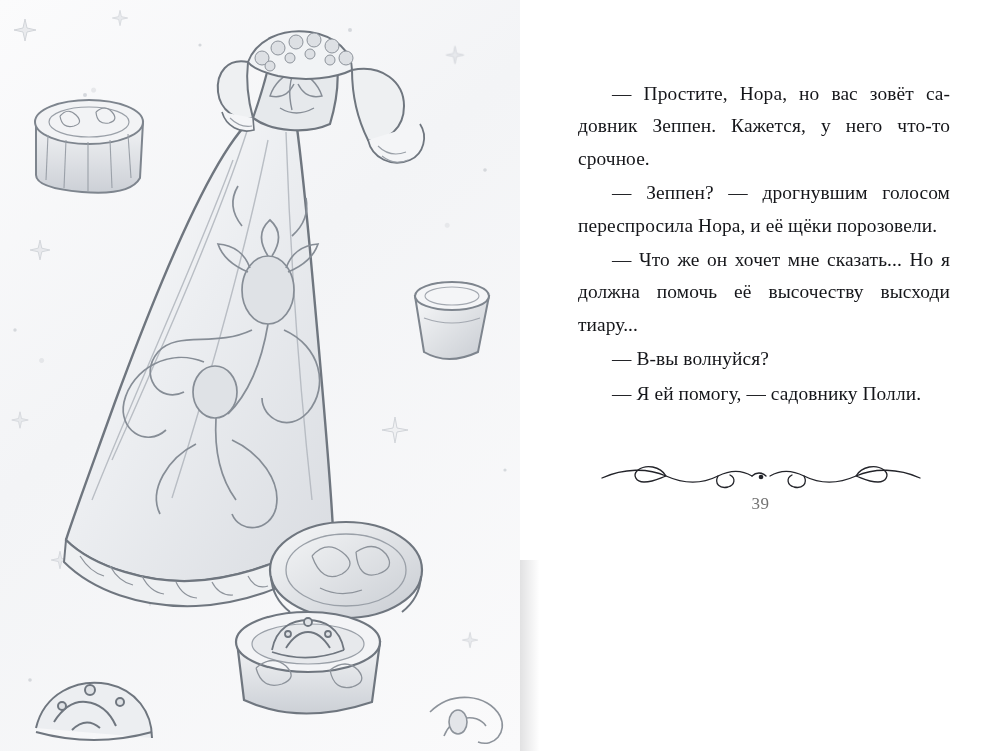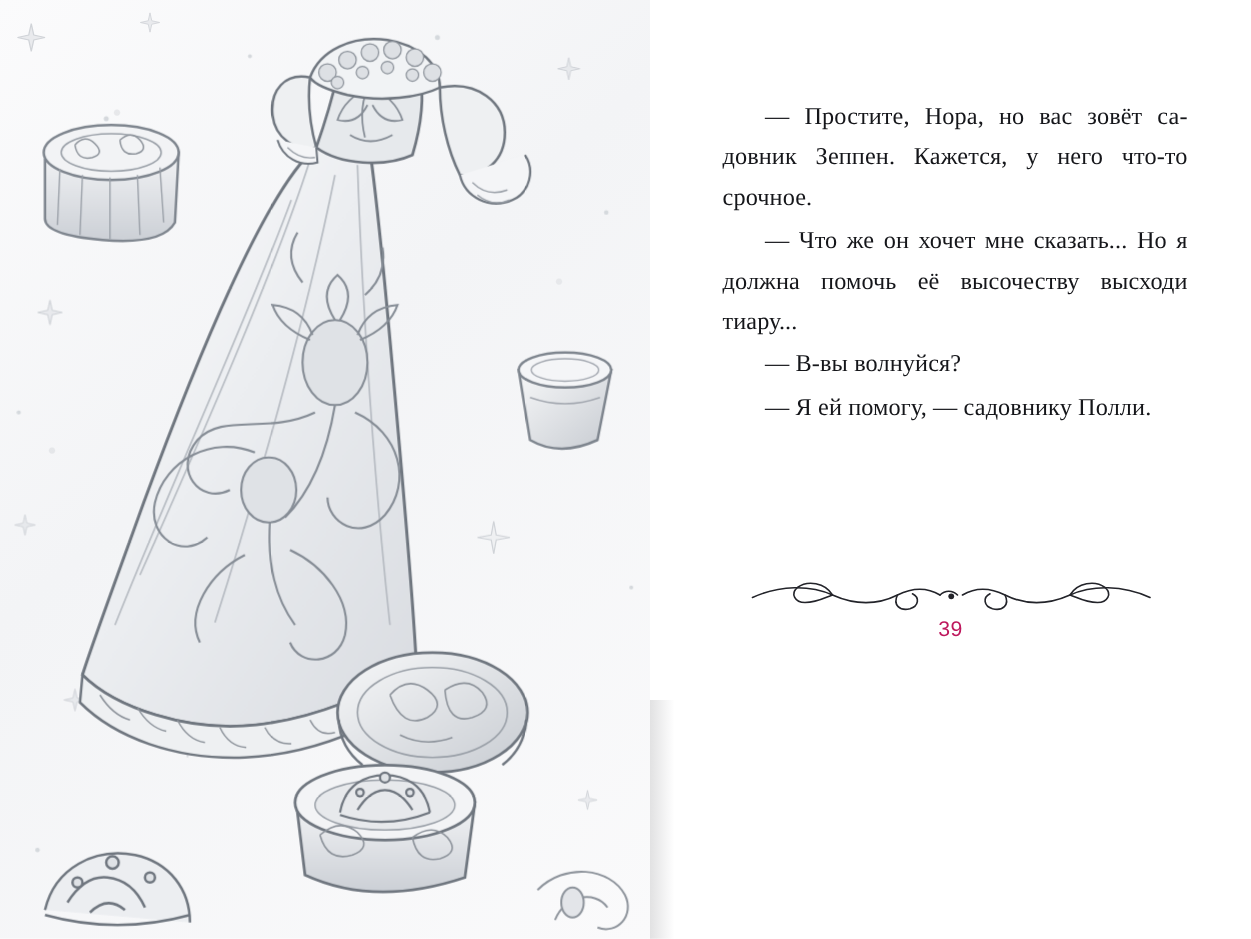--- a/index.html
+++ b/index.html
@@ -92,22 +92,22 @@
     align-items: center;
     justify-content: center;
     flex-direction: column;
   }
   .ornament {
     display: block;
     margin-bottom: 2px;
   }
   .folio {
     font-size: 17px;
-    color: #be185d;
-    font-family: Liberation Sans, sans-serif;
+    color: #737373;
+    font-family: Liberation Serif, serif;
     letter-spacing: 0.5px;
   }
 </style>
 </head>
 <body>
 
 <div class="spread">
 
   <div class="page-left">
     <div class="illustration">
@@ -335,20 +335,21 @@
         </g>
       </svg>
     </div>
   </div>
 
   <div class="gutter"></div>
 
   <div class="page-right">
     <div class="text-column">
       <p class="para">— Простите, Нора, но вас зовёт са­довник Зеппен. Кажется, у него что-то срочное.</p>
+      <p class="para">— Зеппен? — дрогнувшим голосом переспросила Нора, и её щёки поро­зовели.</p>
       <p class="para">— Что же он хочет мне сказать... Но я должна помочь её высочеству вы­сходи тиару...</p>
       <p class="para">— В-вы волнуйся?</p>
       <p class="para">— Я ей помогу, — садовнику Полли.</p>
     </div>
 
     <div class="page-footer">
       <svg class="ornament" width="330" height="30" viewBox="0 0 330 30" aria-hidden="true">
         <g fill="none" stroke="#23242a" stroke-width="1.3" stroke-linecap="round">
           <path d="M6,16 C28,6 52,6 70,14 C88,22 106,22 122,14 C134,8 146,8 156,14"></path>
           <path d="M324,16 C302,6 278,6 260,14 C242,22 224,22 208,14 C196,8 184,8 174,14"></path>

